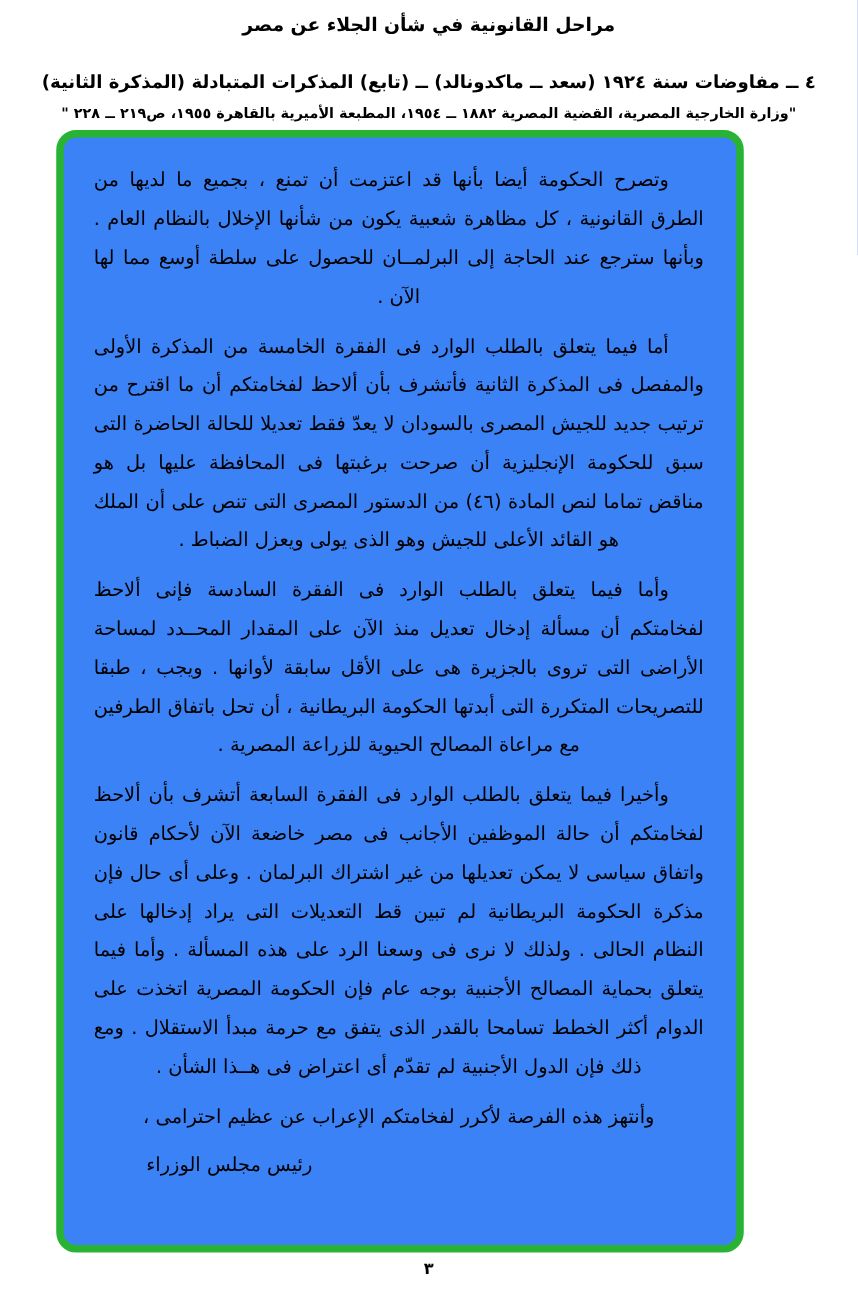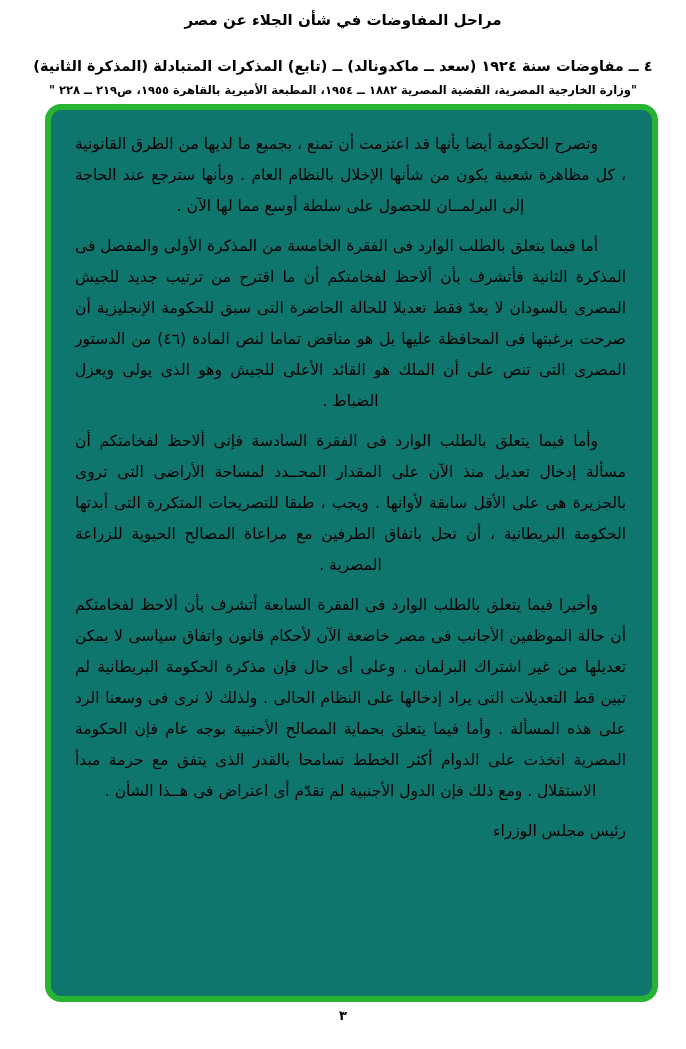--- a/index.html
+++ b/index.html
@@ -39,29 +39,29 @@
     font-size: 11.5px;
     font-weight: bold;
     margin-top: 9px;
   }
 
   
   .letter-frame {
     position: absolute;
     top: 104px;
     left: 45px;
-    width: 613px;
+    width: 550px;
     height: 898px;
     box-sizing: border-box;
     border: 6px solid #28b432;
     border-radius: 16px;
     padding: 19px 26px 0 24px;
     direction: rtl;
     overflow: hidden;
-    background: #0f766e;
+    background: #3b82f6;
   }
 
   .par {
     font-size: 15.5px;
     line-height: 31px;
     text-align: justify;
     text-align-last: center;
     text-indent: 28px;
     margin: 0 0 9px 0;
   }
@@ -69,21 +69,21 @@
   .closing-line {
     font-size: 15.5px;
     line-height: 31px;
     text-align: center;
     margin: 2px 0 4px 0;
   }
 
   .sig-title {
     font-size: 15.5px;
     line-height: 30px;
-    text-align: right;
+    text-align: left;
     padding-left: 42px;
     margin-top: 8px;
   }
   .sig-row {
     font-size: 15.5px;
     line-height: 30px;
     text-align: left;
     padding-left: 58px;
     margin-top: 10px;
   }
@@ -95,31 +95,32 @@
     width: 100%;
     text-align: center;
     font-size: 13px;
     font-weight: bold;
   }
 </style>
 </head>
 <body>
 
 <header class="page-header">
-  <div class="doc-title">مراحل المفاوضات في شأن الجلاء عن مصر</div>
+  <div class="doc-title">مراحل القانونية في شأن الجلاء عن مصر</div>
   <div class="doc-subtitle">٤ ــ مفاوضات سنة ١٩٢٤ (سعد ــ ماكدونالد) ــ (تابع) المذكرات المتبادلة (المذكرة الثانية)</div>
   <div class="doc-source">"وزارة الخارجية المصرية، القضية المصرية ١٨٨٢ ــ ١٩٥٤، المطبعة الأميرية بالقاهرة ١٩٥٥، ص٢١٩ ــ ٢٢٨ "</div>
 </header>
 
 <section class="letter-frame" style="border-color: rgb(40, 180, 50);">
   <p class="par">وتصرح الحكومة أيضا بأنها قد اعتزمت أن تمنع ، بجميع ما لديها من الطرق القانونية ، كل مظاهرة شعبية يكون من شأنها الإخلال بالنظام العام . وبأنها سترجع عند الحاجة إلى البرلمــان للحصول على سلطة أوسع مما لها الآن .</p>
   <p class="par">أما فيما يتعلق بالطلب الوارد فى الفقرة الخامسة من المذكرة الأولى والمفصل فى المذكرة الثانية فأتشرف بأن ألاحظ لفخامتكم أن ما اقترح من ترتيب جديد للجيش المصرى بالسودان لا يعدّ فقط تعديلا للحالة الحاضرة التى سبق للحكومة الإنجليزية أن صرحت برغبتها فى المحافظة عليها بل هو مناقض تماما لنص المادة (٤٦) من الدستور المصرى التى تنص على أن الملك هو القائد الأعلى للجيش وهو الذى يولى ويعزل الضباط .</p>
   <p class="par">وأما فيما يتعلق بالطلب الوارد فى الفقرة السادسة فإنى ألاحظ لفخامتكم أن مسألة إدخال تعديل منذ الآن على المقدار المحــدد لمساحة الأراضى التى تروى بالجزيرة هى على الأقل سابقة لأوانها . ويجب ، طبقا للتصريحات المتكررة التى أبدتها الحكومة البريطانية ، أن تحل باتفاق الطرفين مع مراعاة المصالح الحيوية للزراعة المصرية .</p>
   <p class="par">وأخيرا فيما يتعلق بالطلب الوارد فى الفقرة السابعة أتشرف بأن ألاحظ لفخامتكم أن حالة الموظفين الأجانب فى مصر خاضعة الآن لأحكام قانون واتفاق سياسى لا يمكن تعديلها من غير اشتراك البرلمان . وعلى أى حال فإن مذكرة الحكومة البريطانية لم تبين قط التعديلات التى يراد إدخالها على النظام الحالى . ولذلك لا نرى فى وسعنا الرد على هذه المسألة . وأما فيما يتعلق بحماية المصالح الأجنبية بوجه عام فإن الحكومة المصرية اتخذت على الدوام أكثر الخطط تسامحا بالقدر الذى يتفق مع حرمة مبدأ الاستقلال . ومع ذلك فإن الدول الأجنبية لم تقدّم أى اعتراض فى هــذا الشأن .</p>
 
+  <div class="closing-line">وأنتهز هذه الفرصة لأكرر لفخامتكم الإعراب عن عظيم احترامى ،</div>
 
   <div class="sig-title">رئيس مجلس الوزراء</div>
   <div class="sig-row">
     
     
   </div>
 </section>
 
 <div class="page-num">٣</div>
 

